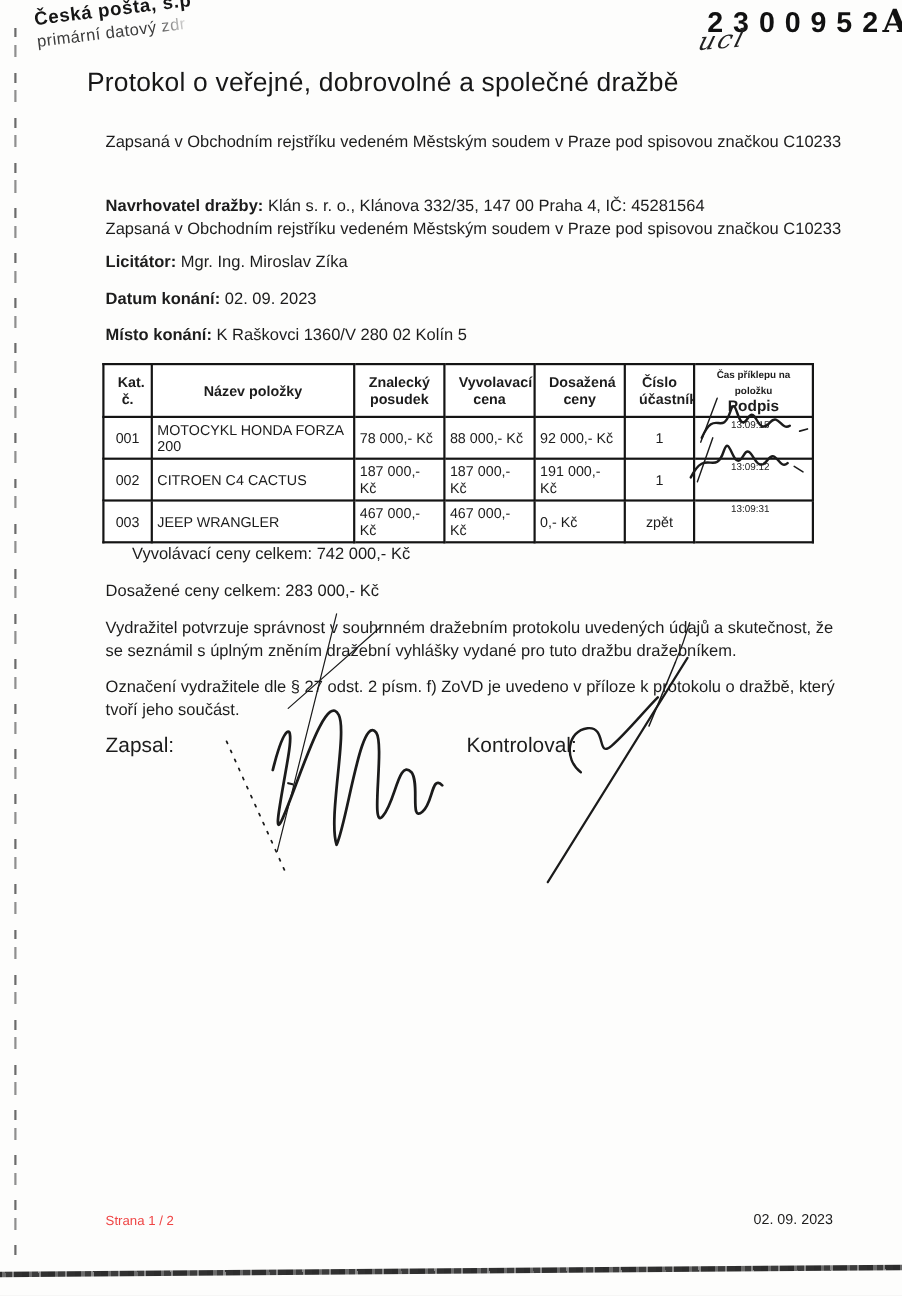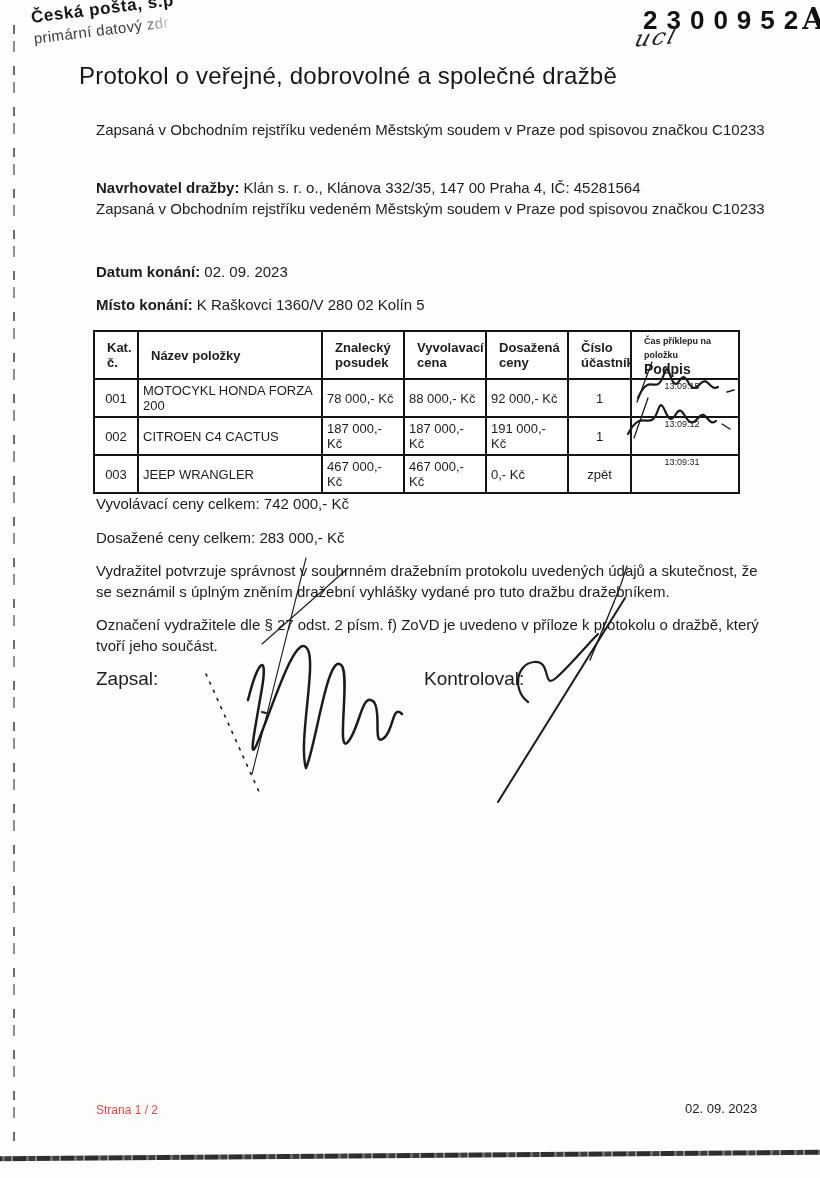--- a/index.html
+++ b/index.html
@@ -34,32 +34,32 @@
 
   #title{left:0;top:62px;width:696px;text-align:center;font-size:24px;color:#171717;letter-spacing:.2px;}
 
   .field{left:96px;width:670px;font-size:15px;line-height:21px;}
   .field b{font-weight:bold;}
   #field-0{top:119px;} #field-1{top:177px;} #field-2{top:228px;} #field-3{top:261px;} #field-4{top:294px;}
 
   
   #items-table{left:93px;top:330px;width:645px;border-collapse:collapse;table-layout:fixed;background:#fff;}
   #items-table th,#items-table td{border:2px solid #141414;font-size:13px;padding:0 4px;overflow:hidden;}
-  #items-table th{font-weight:bold;text-align:left;height:32px;line-height:15px;padding:1px 12px;}
+  #items-table th{font-weight:bold;text-align:center;height:32px;line-height:15px;padding:1px 12px;}
   #items-table td{height:36px;}
   td.c-kat{text-align:center;}
   td.c-cena{text-align:left;padding-left:5px;}
   td.c-ucast{text-align:center;}
   th.podpis-th .small{display:block;font-size:9px;font-weight:bold;line-height:14px;margin-top:1px;}
   th.podpis-th .big{display:block;font-size:14px;font-weight:bold;line-height:15px;}
   td.c-podpis{position:relative;padding:0;}
   td.c-podpis .cas{position:absolute;top:1px;left:0;right:6px;text-align:center;font-size:9px;color:#222;}
 
   .totals{left:96px;font-size:15px;}
-  #totals-0{top:495px;} #totals-1{top:529px;}
+  #totals-0{top:495px;margin-left:24px;} #totals-1{top:529px;}
 
   .para{left:96px;width:664px;font-size:15px;line-height:21px;text-align:left;}
   #para-0{top:560px;} #para-1{top:614px;}
 
   .sig-label{font-size:19px;}
   #zapsal-label{left:96px;top:668px;}
   #kontroloval-label{left:424px;top:668px;}
 
   #footer-page{left:96px;top:1103px;font-size:12px;color:#ef4444;}
   #footer-date{left:685px;top:1101px;font-size:13px;color:#1d1d1d;}
@@ -84,20 +84,23 @@
   <div id="doc-annotation" class="abs">ucl</div>
 
   <div id="title" class="abs">Protokol o veřejné, dobrovolné a společné dražbě</div>
 
   <div id="field-0" class="abs field">
     <div>Zapsaná v Obchodním rejstříku vedeném Městským soudem v Praze pod spisovou značkou C10233</div>
   </div>
   <div id="field-1" class="abs field">
     <div><b>Navrhovatel dražby:</b><span> Klán s. r. o., Klánova 332/35, 147 00 Praha 4, IČ: 45281564</span></div>
     <div>Zapsaná v Obchodním rejstříku vedeném Městským soudem v Praze pod spisovou značkou C10233</div>
+  </div>
+  <div id="field-2" class="abs field">
+    <b>Licitátor:</b><span> Mgr. Ing. Miroslav Zíka</span>
   </div>
   <div id="field-3" class="abs field">
     <b>Datum konání:</b><span> 02. 09. 2023</span>
   </div>
   <div id="field-4" class="abs field">
     <b>Místo konání:</b><span> K Raškovci 1360/V 280 02 Kolín 5</span>
   </div>
 
   <table id="items-table" class="abs">
     <colgroup>

